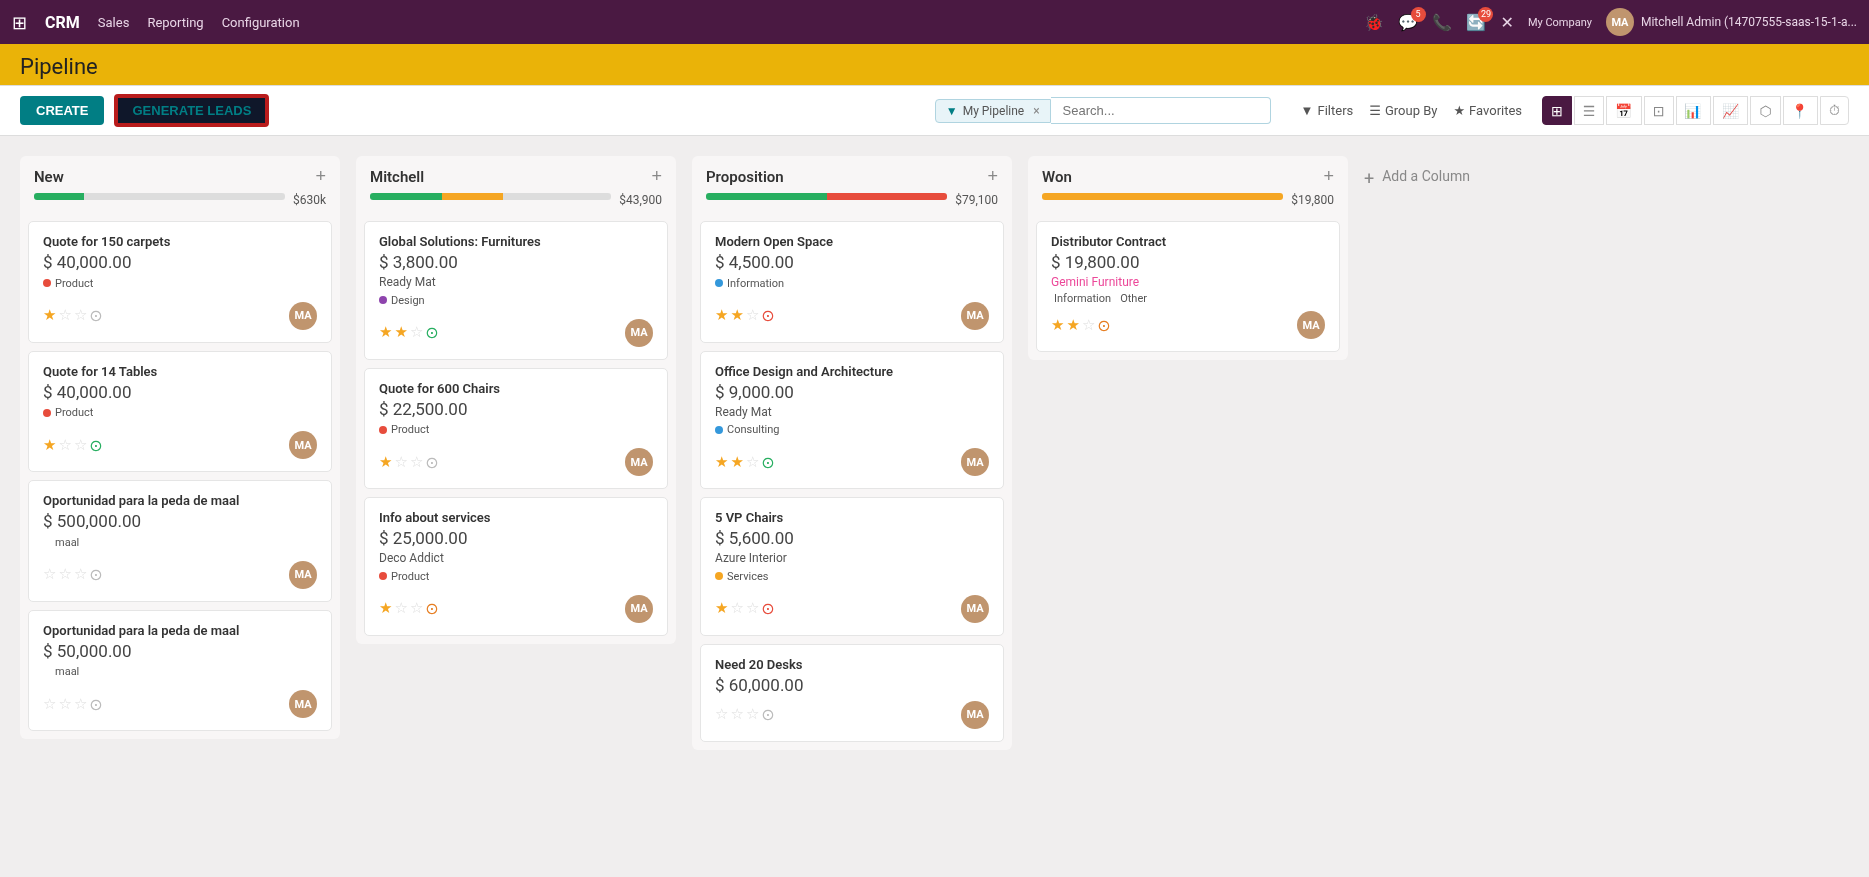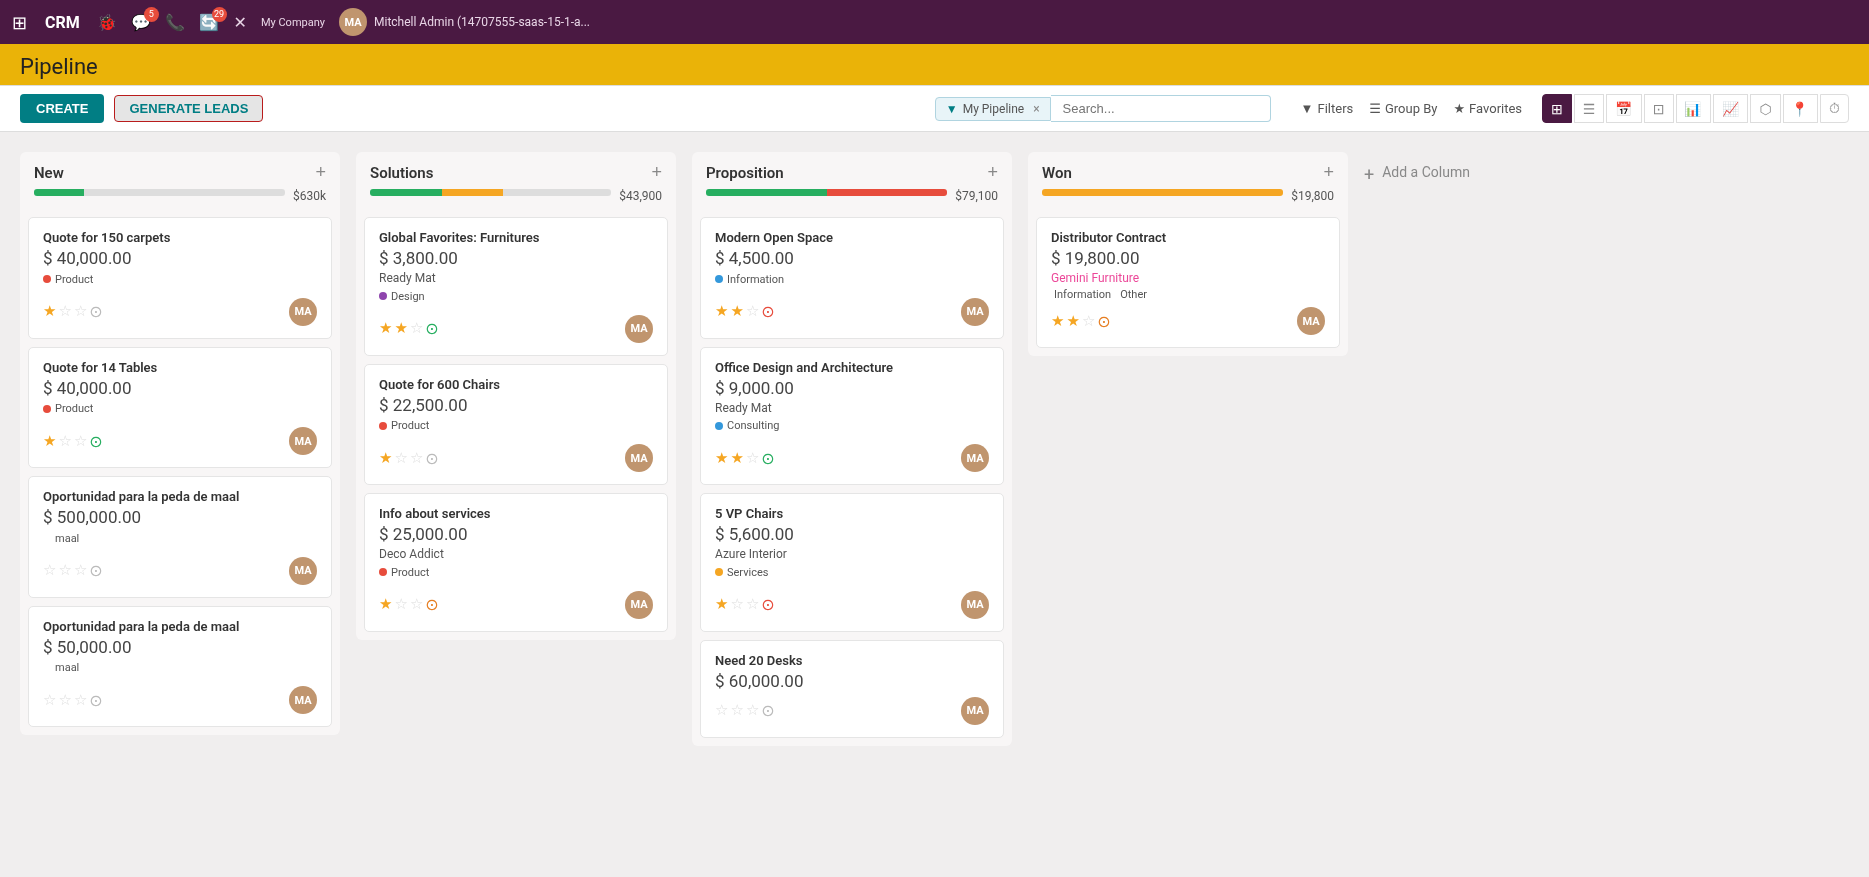--- a/index.html
+++ b/index.html
@@ -55,23 +55,23 @@
       background: #017e84;
       color: #fff;
       border: none;
       padding: 7px 16px;
       border-radius: 4px;
       font-size: 13px;
       font-weight: 600;
       cursor: pointer;
     }
     .btn-generate {
-      background: #e5e5e5;
+      background: #0f172a;
       color: #017e84;
-      border: 1px solid #b91c1c;
+      border: 4px solid #b91c1c;
       padding: 5px 14px;
       border-radius: 4px;
       font-size: 13px;
       font-weight: 600;
       cursor: pointer;
     }
     .toolbar-search-area {
       display: flex;
       align-items: center;
       margin-left: auto;
@@ -175,20 +175,25 @@
       gap: 8px;
       font-size: 14px;
     }
   </style>
 </head>
 <body>
 
 <nav class="topnav">
   <span style="font-size:18px;">⊞</span>
   <span class="topnav-logo">CRM</span>
+  <div class="topnav-menu">
+    <span>Sales</span>
+    <span>Reporting</span>
+    <span>Configuration</span>
+  </div>
   <div class="topnav-icons">
     <span class="topnav-icon">🐞</span>
     <span class="topnav-icon" style="position:relative;">
       💬
       <span class="badge">5</span>
     </span>
     <span class="topnav-icon">📞</span>
     <span class="topnav-icon" style="position:relative;">
       🔄
       <span class="badge">29</span>
@@ -317,33 +322,33 @@
             <span class="star empty">☆</span>
             <span class="star empty">☆</span>
             <span class="status-icon" style="color:#bbb;">⊙</span>
           </div>
         <div class="card-avatar">MA</div>
       </div>
     </div>
     </div>
     <div class="kanban-column">
     <div class="column-header">
-      <span class="column-title">Solutions</span>
+      <span class="column-title">Mitchell</span>
       <button class="column-add">+</button>
     </div>
     <div class="progress-bar-area">
       <div class="progress-bar">
         <div class="pb-seg" style="width:30%;background:#27ae60;"></div>
           <div class="pb-seg" style="width:25%;background:#f5a623;"></div>
           <div class="pb-seg" style="width:45%;background:#ddd;"></div>
       </div>
       <span class="column-total">$43,900</span>
     </div>
   <div class="kanban-card">
-      <div class="card-title">Global Favorites: Furnitures</div>
+      <div class="card-title">Global Solutions: Furnitures</div>
       <div class="card-amount">$ 3,800.00</div>
       <div class="card-company" style="font-size:12px;color:#555;margin-bottom:3px;">Ready Mat</div>
       <div class="card-tag"><span class="dot" style="background:#8e44ad;"></span>Design</div>
       <div class="card-footer">
         <div class="stars">
             <span class="star filled">★</span>
             <span class="star filled">★</span>
             <span class="star empty">☆</span>
             <span class="status-icon green">⊙</span>
           </div>

